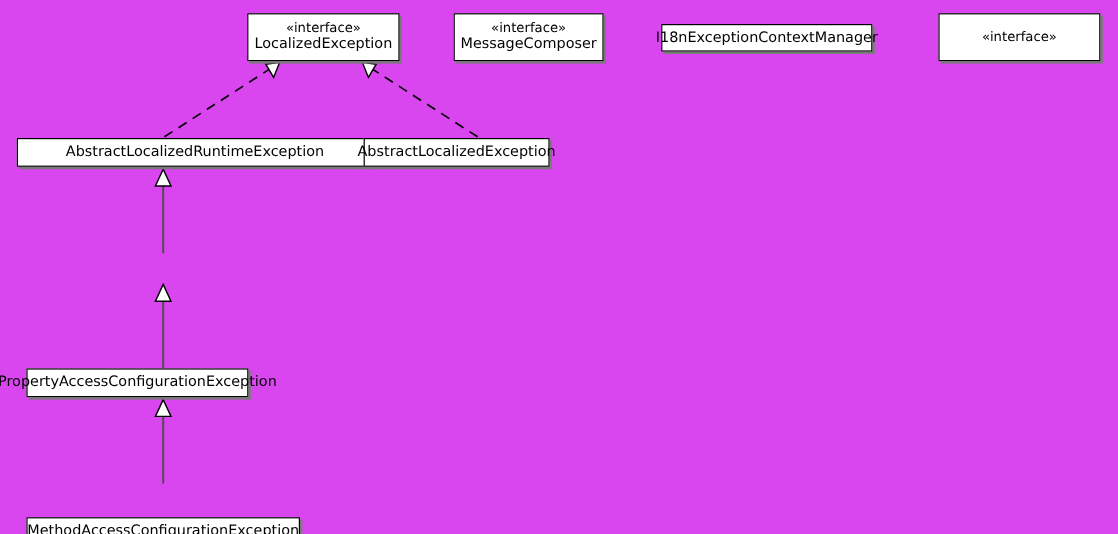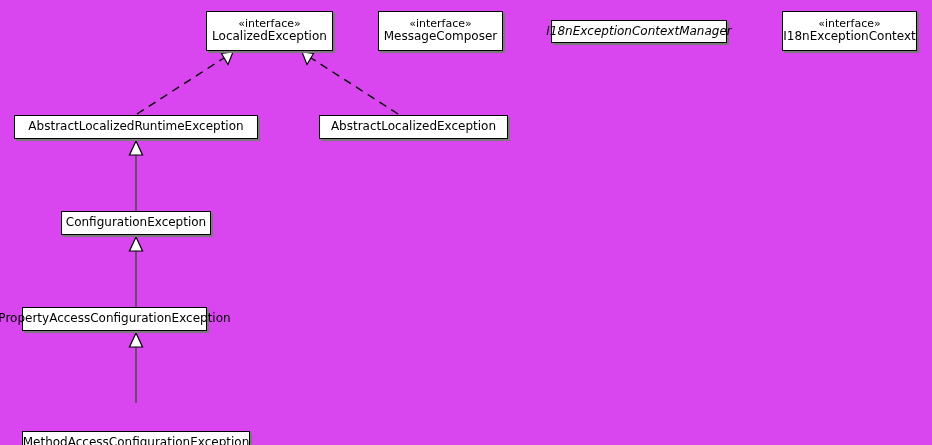--- a/index.html
+++ b/index.html
@@ -84,40 +84,36 @@
   <div class="uml-node" style="left:206px; top:11px; width:127px; height:40px;">
     <span class="stereotype">«interface»</span>
     <span class="node-name">LocalizedException</span>
   </div>
 
   <div class="uml-node" style="left:378px; top:11px; width:125px; height:40px;">
     <span class="stereotype">«interface»</span>
     <span class="node-name">MessageComposer</span>
   </div>
 
-  <div class="uml-node" style="left:551px; top:20px; width:176px; height:23px;font-style:italic;">
+  <div class="uml-node" style="left:551px; top:20px; width:176px; height:23px;">
     <span class="node-name">I18nExceptionContextManager</span>
   </div>
 
   <div class="uml-node" style="left:782px; top:11px; width:135px; height:40px;">
     <span class="stereotype">«interface»</span>
-    <span class="node-name">I18nExceptionContext</span>
   </div>
 
-  <div class="uml-node" style="left:14px; top:115px; width:244px; height:24px;align-items:center;">
+  <div class="uml-node" style="left:14px; top:115px; width:297px; height:24px;align-items:center;">
     <span class="node-name">AbstractLocalizedRuntimeException</span>
   </div>
 
-  <div class="uml-node" style="left:319px; top:115px; width:189px; height:24px;">
+  <div class="uml-node" style="left:303px; top:115px; width:155px; height:24px;">
     <span class="node-name">AbstractLocalizedException</span>
   </div>
 
-  <div class="uml-node" style="left:61px; top:211px; width:150px; height:24px;">
-    <span class="node-name">ConfigurationException</span>
-  </div>
 
   <div class="uml-node" style="left:22px; top:307px; width:185px; height:24px;">
     <span class="node-name">PropertyAccessConfigurationException</span>
   </div>
 
   <div class="uml-node" style="left:22px; top:403px; width:228px; height:24px;margin-top:28px;">
     <span class="node-name">MethodAccessConfigurationException</span>
   </div>
 
 </div>

